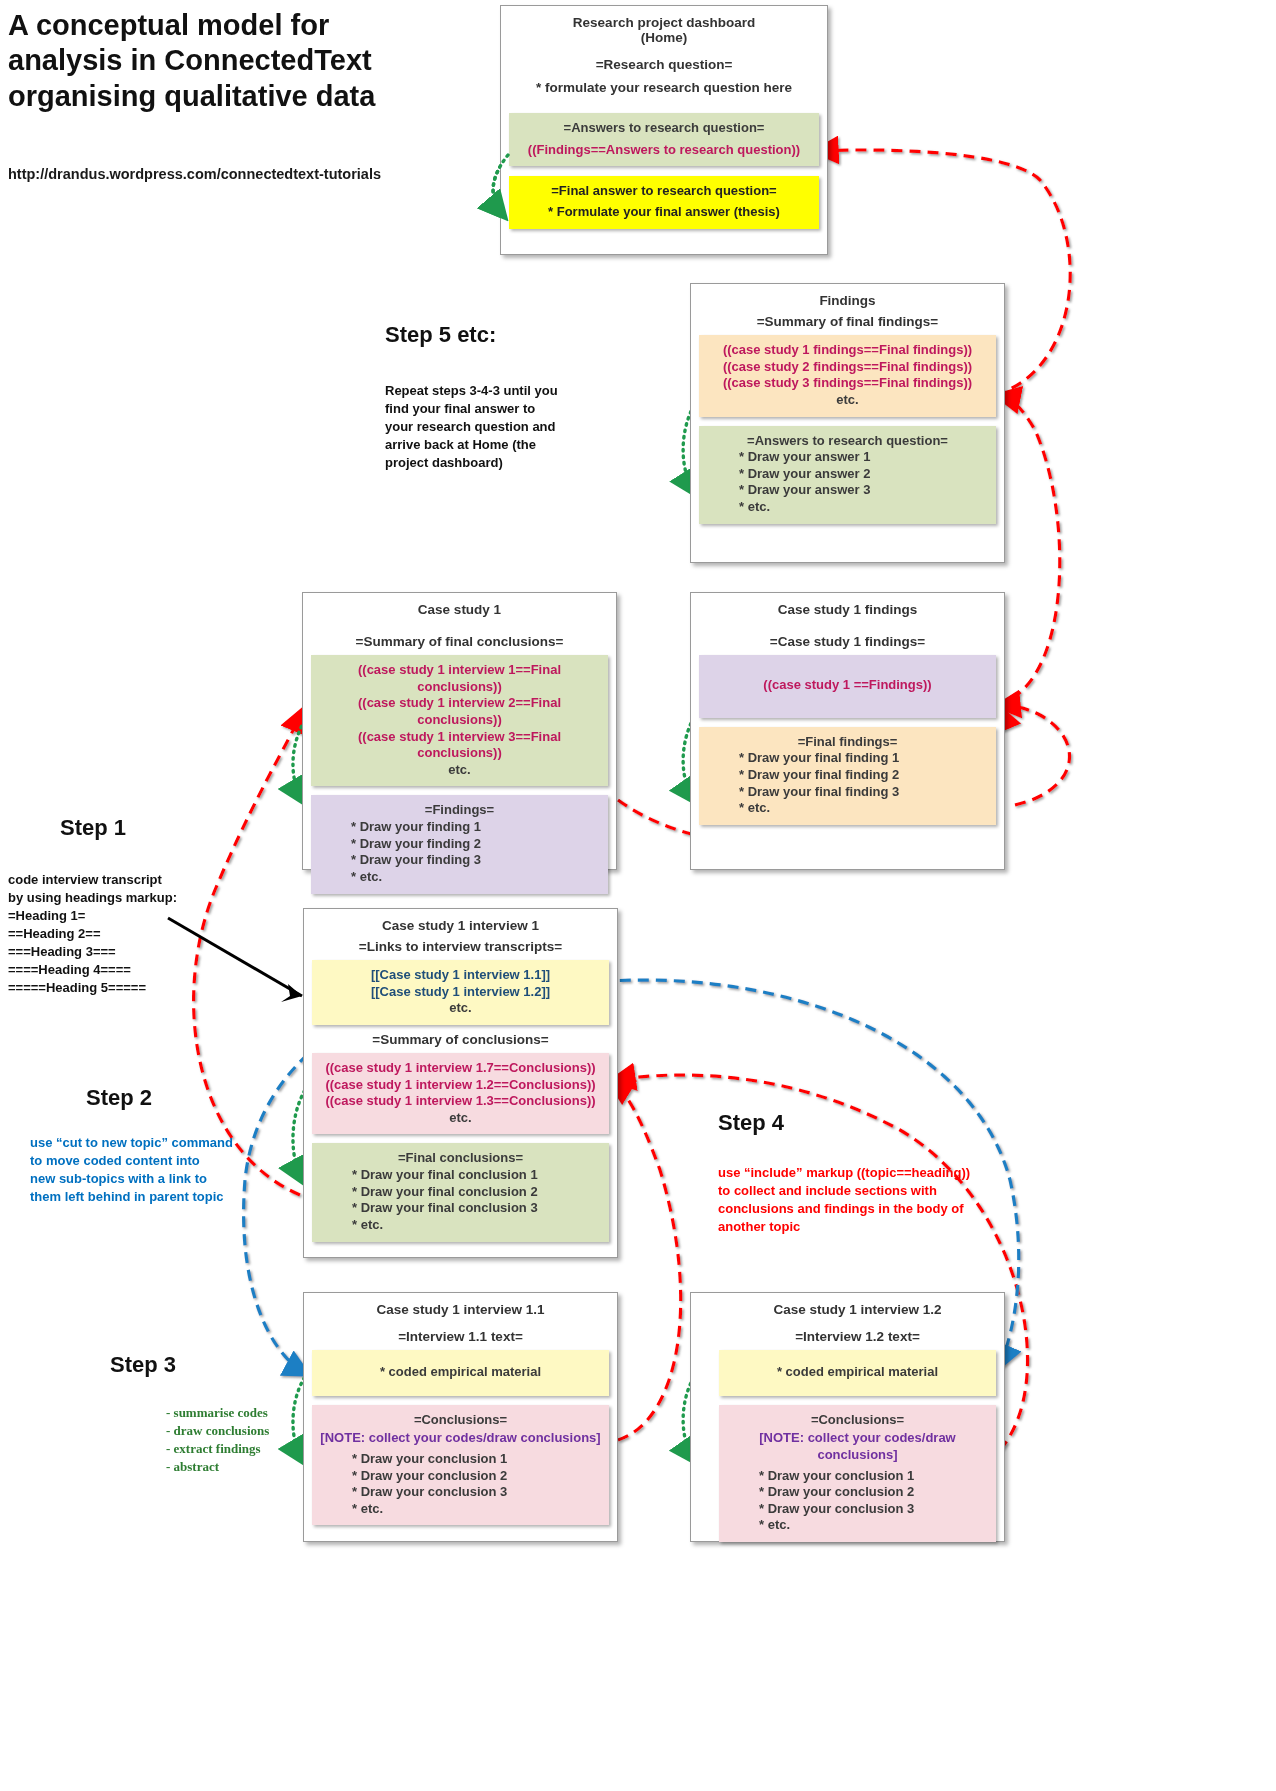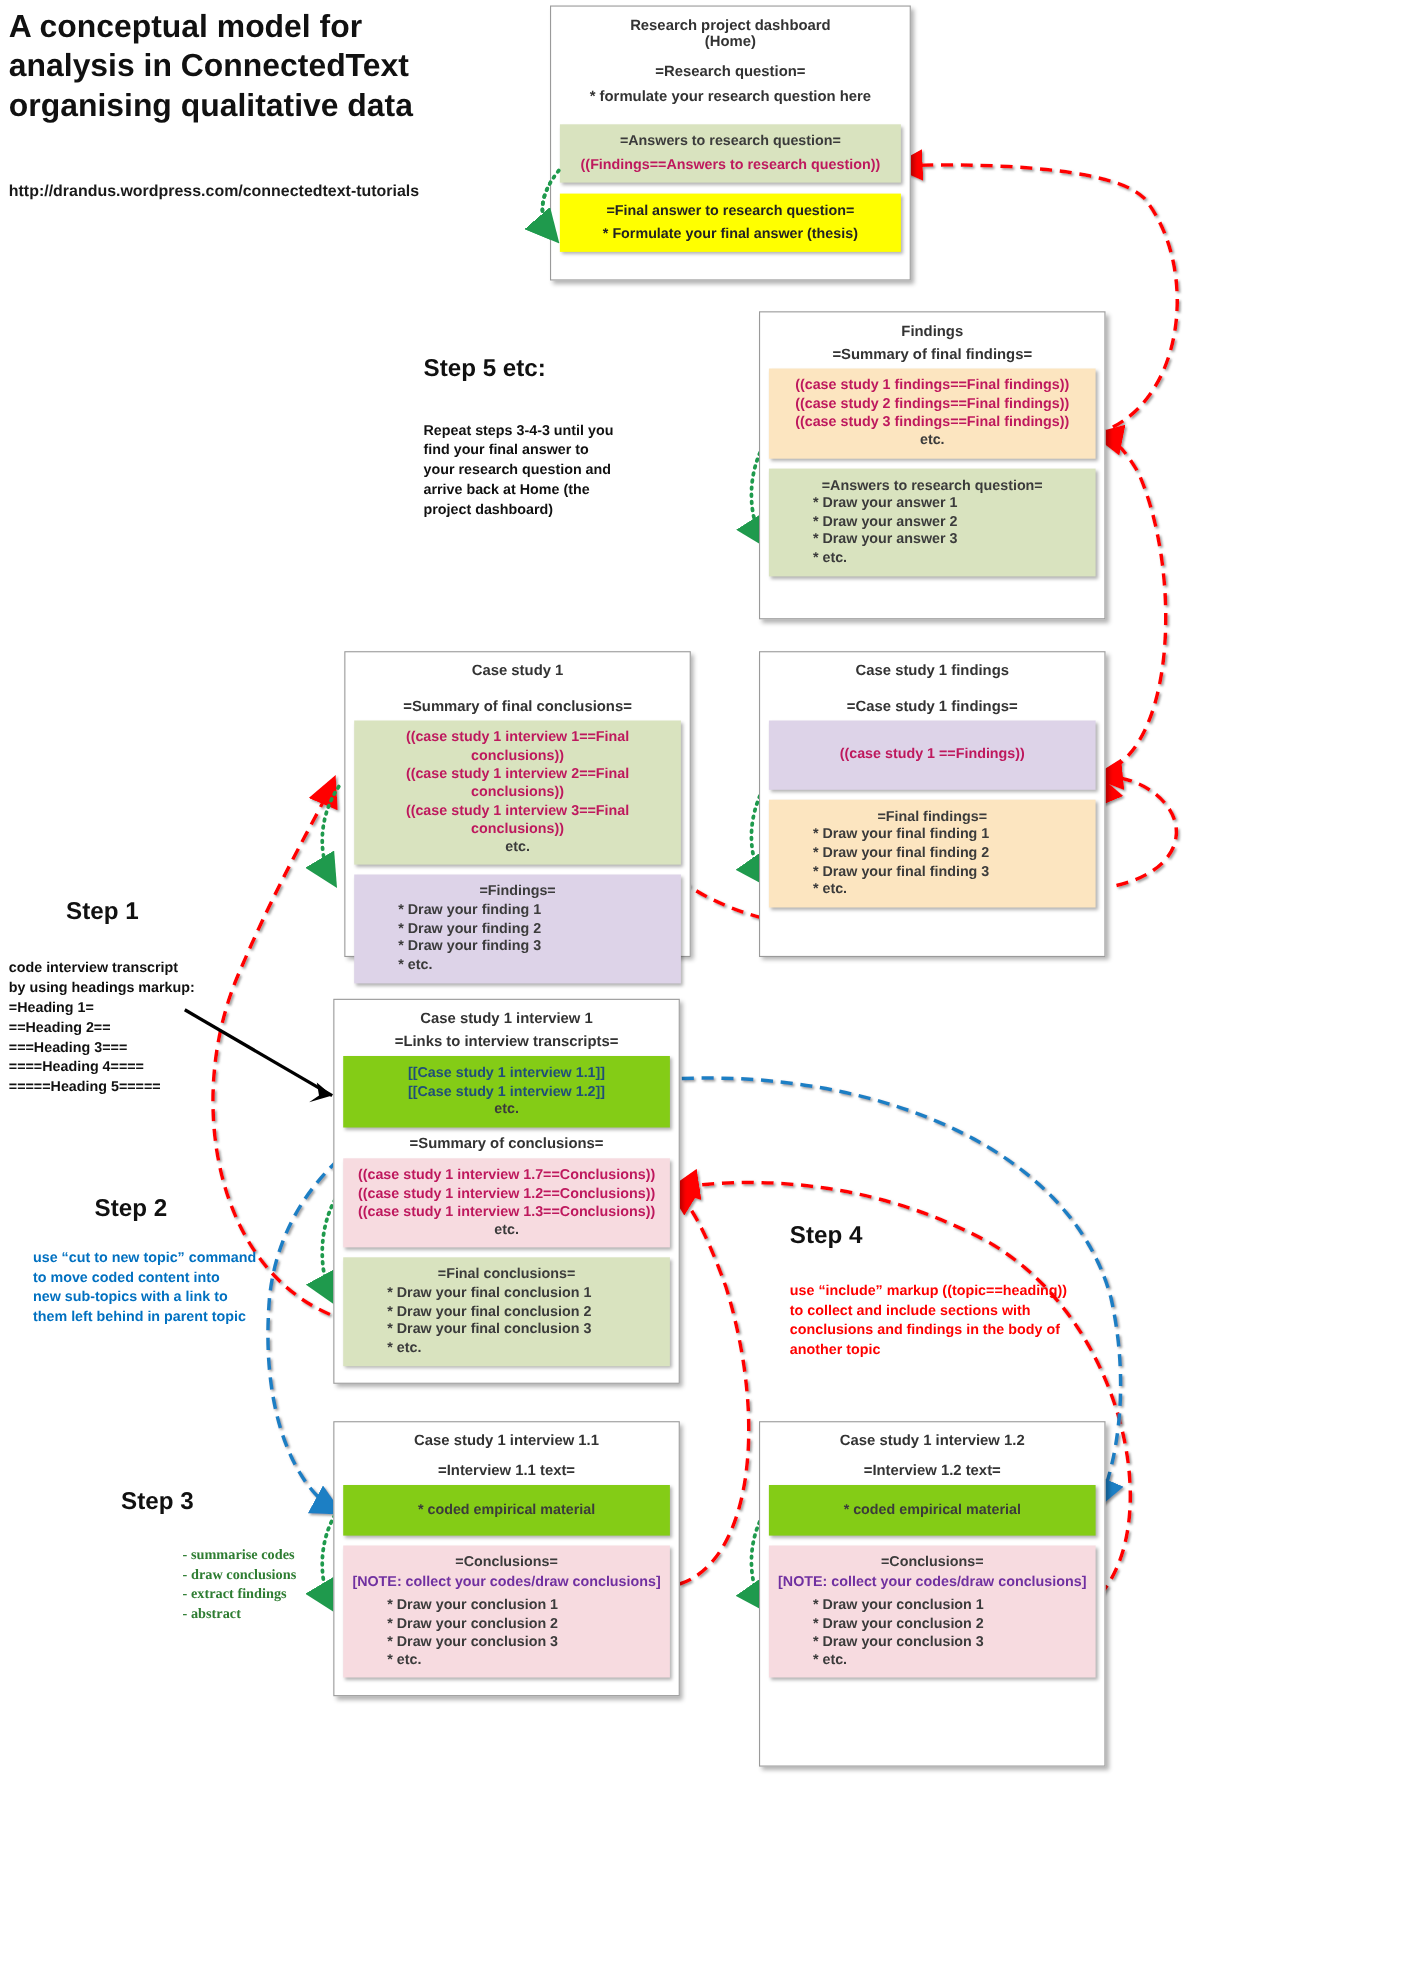--- a/index.html
+++ b/index.html
@@ -41,21 +41,21 @@
     box-shadow:2px 2px 3px rgba(0,0,0,0.30);
     padding:7px 6px 8px 6px;
     font-size:13px;font-weight:bold;line-height:1.28;
   }
   .panel .ctr{text-align:center;}
   .panel .lft{text-align:left;padding-left:34px;}
   .p-green{background:#d9e3bf;color:#3b3b3b;}
   .p-yellow{background:#ffff00;color:#222;}
   .p-purple{background:#ddd3e8;color:#3b3b3b;}
   .p-orange{background:#fce5c0;color:#3b3b3b;}
-  .p-blue{background:#84cc16;color:#1f4e79;}
+  .p-blue{background:#fef9c3;color:#1f4e79;}
   .p-pink{background:#f7dbe0;color:#3b3b3b;}
   .red{color:#be185d;}
   .blue-t{color:#1f4e79;}
   .purple-t{color:#7030a0;}
   .dark{color:#3b3b3b;}
 
   
   .step-h{font-size:22px;font-weight:bold;color:#111;}
   .step-b{font-size:13px;font-weight:bold;line-height:1.38;}
   .step-b.black{color:#111;}
@@ -165,21 +165,21 @@
   </div>
   <div class="panel p-green" style="margin-top:9px;">
     <div class="ctr">=Answers to research question=</div>
     <div class="lft">* Draw your answer 1</div>
     <div class="lft">* Draw your answer 2</div>
     <div class="lft">* Draw your answer 3</div>
     <div class="lft">* etc.</div>
   </div>
 </div>
 
-<div class="card abs" style="left:313px;top:592px;width:315px;height:278px;">
+<div class="card abs" style="left:302px;top:592px;width:315px;height:278px;">
   <div class="card-title">Case study 1</div>
   <div class="card-head" style="margin-top:17px;">=Summary of final conclusions=</div>
   <div class="panel p-green">
     <div class="ctr red">((case study 1 interview 1==Final conclusions))</div>
     <div class="ctr red">((case study 1 interview 2==Final  conclusions))</div>
     <div class="ctr red">((case study 1 interview 3==Final  conclusions))</div>
     <div class="ctr dark">etc.</div>
   </div>
   <div class="panel p-purple" style="margin-top:9px;">
     <div class="ctr">=Findings=</div>
@@ -238,21 +238,21 @@
   <div class="panel p-pink" style="margin-top:9px;">
     <div class="ctr">=Conclusions=</div>
     <div class="ctr purple-t" style="margin-top:2px;">[NOTE: collect your codes/draw conclusions]</div>
     <div class="lft" style="margin-top:4px;">* Draw your conclusion 1</div>
     <div class="lft">* Draw your conclusion 2</div>
     <div class="lft">* Draw your conclusion 3</div>
     <div class="lft">* etc.</div>
   </div>
 </div>
 
-<div class="card abs" style="left:690px;top:1292px;width:315px;height:314px;">
+<div class="card abs" style="left:690px;top:1292px;width:315px;height:250px;padding-left:20px;">
   <div class="card-title">Case study 1 interview 1.2</div>
   <div class="card-head" style="margin-top:12px;">=Interview 1.2 text=</div>
   <div class="panel p-blue" style="padding-top:14px;padding-bottom:15px;">
     <div class="ctr dark">* coded empirical material</div>
   </div>
   <div class="panel p-pink" style="margin-top:9px;">
     <div class="ctr">=Conclusions=</div>
     <div class="ctr purple-t" style="margin-top:2px;">[NOTE: collect your codes/draw conclusions]</div>
     <div class="lft" style="margin-top:4px;">* Draw your conclusion 1</div>
     <div class="lft">* Draw your conclusion 2</div>

